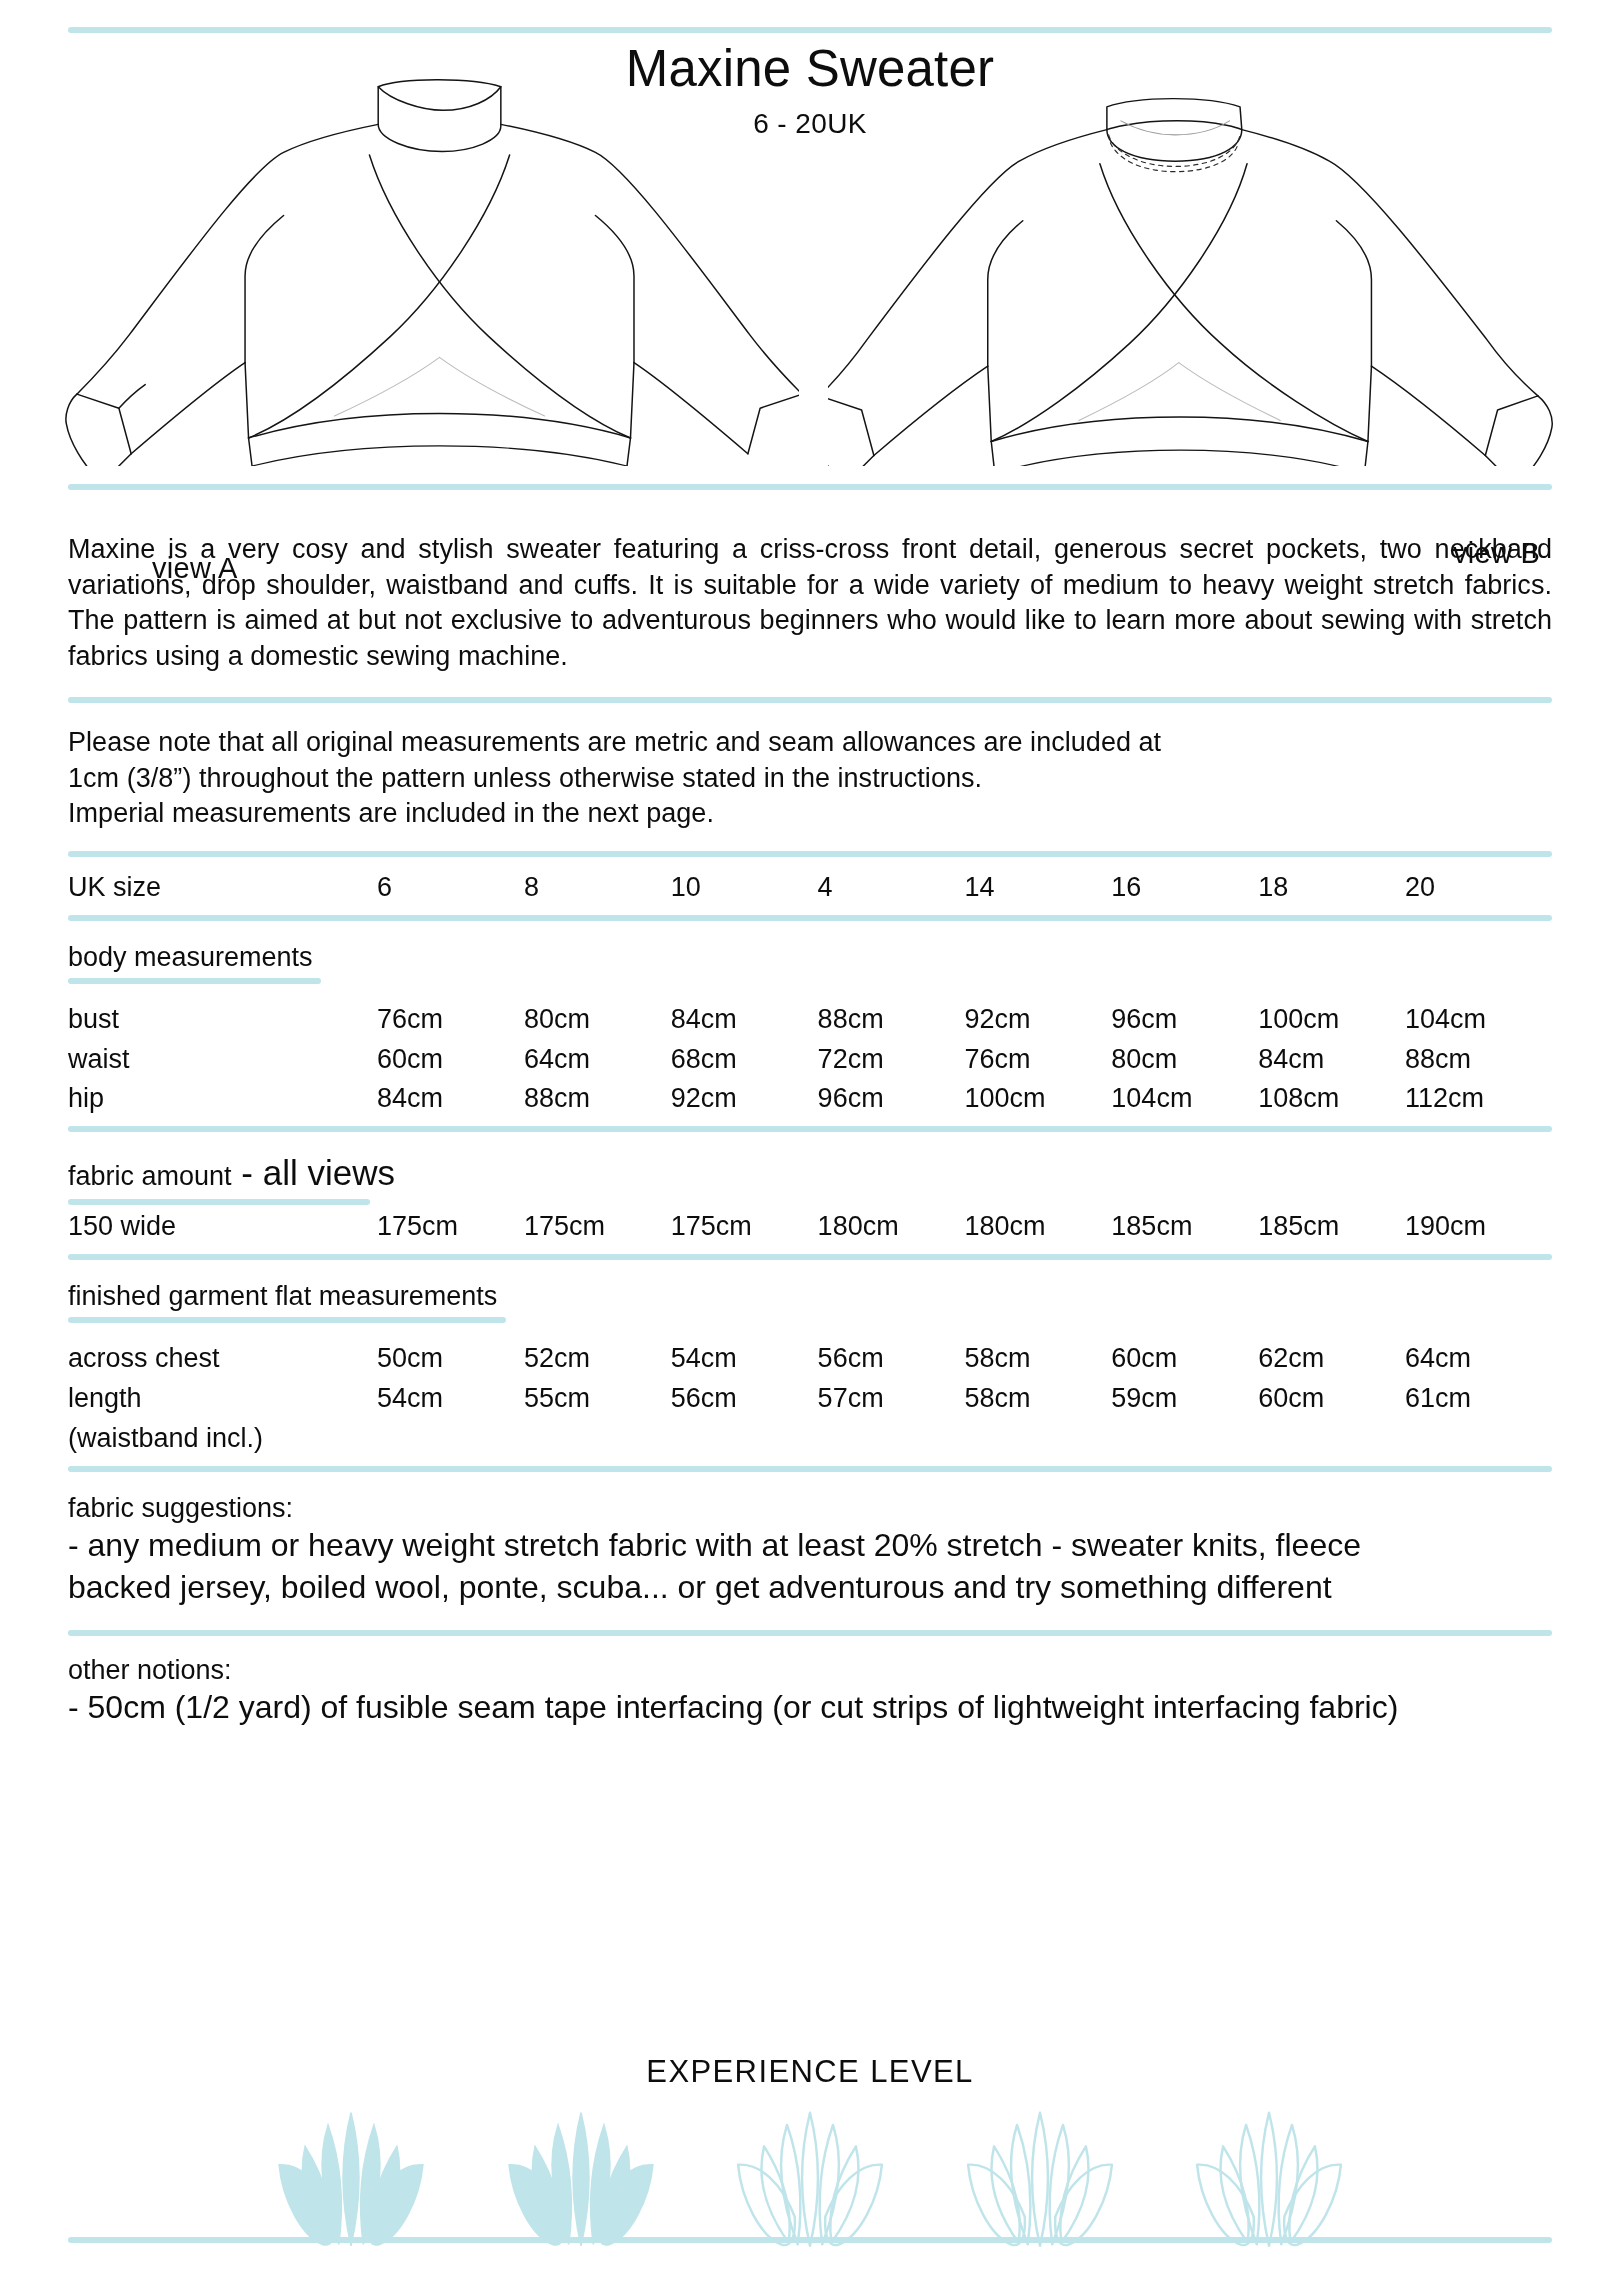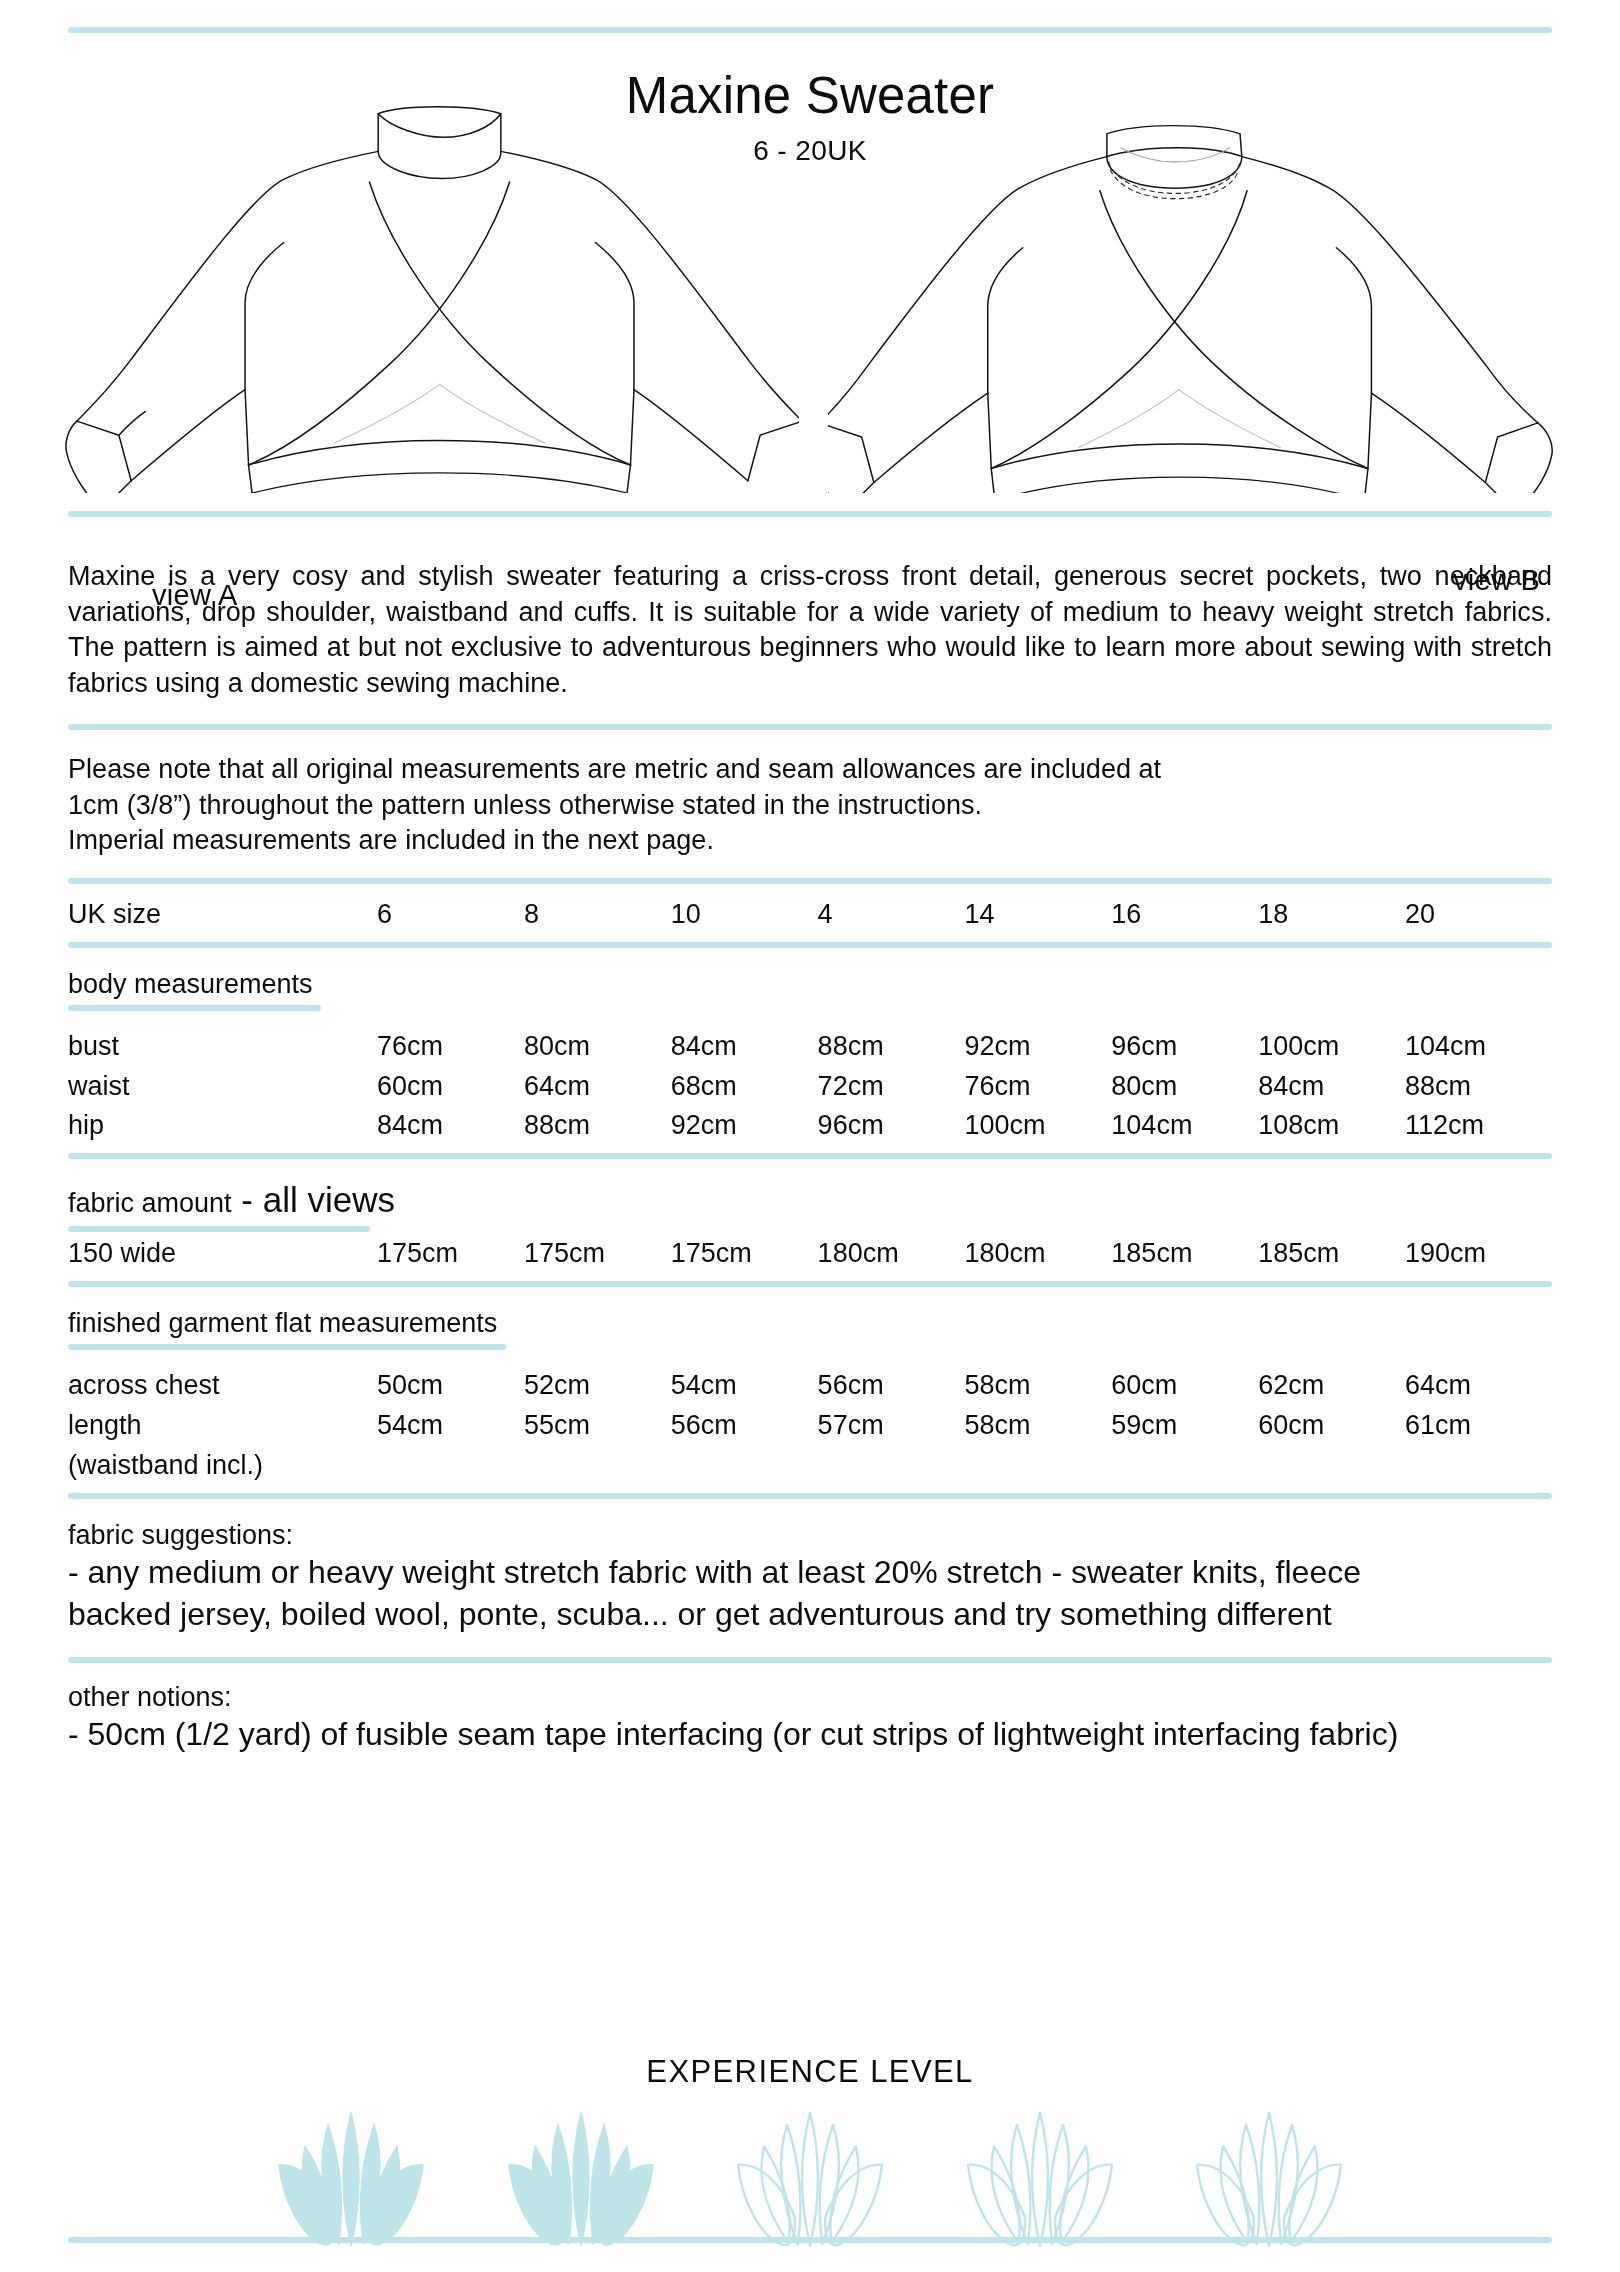--- a/index.html
+++ b/index.html
@@ -32,21 +32,21 @@
   .rule.short { width: 253px; }
   .rule.short-mid { width: 302px; }
   .rule.short-long { width: 438px; }
 
   
   .title-block { position: relative; text-align: center; }
   .doc-title {
     font-size: 51px;
     font-weight: 400;
     letter-spacing: 0.2px;
-    margin: 36px 0 0 0;
+    margin: 9px 0 0 0;
     line-height: 1.05;
   }
   .doc-sizes {
     font-size: 28px;
     font-weight: 400;
     margin-top: 12.3px;
     letter-spacing: 0.4px;
   }
 
   

